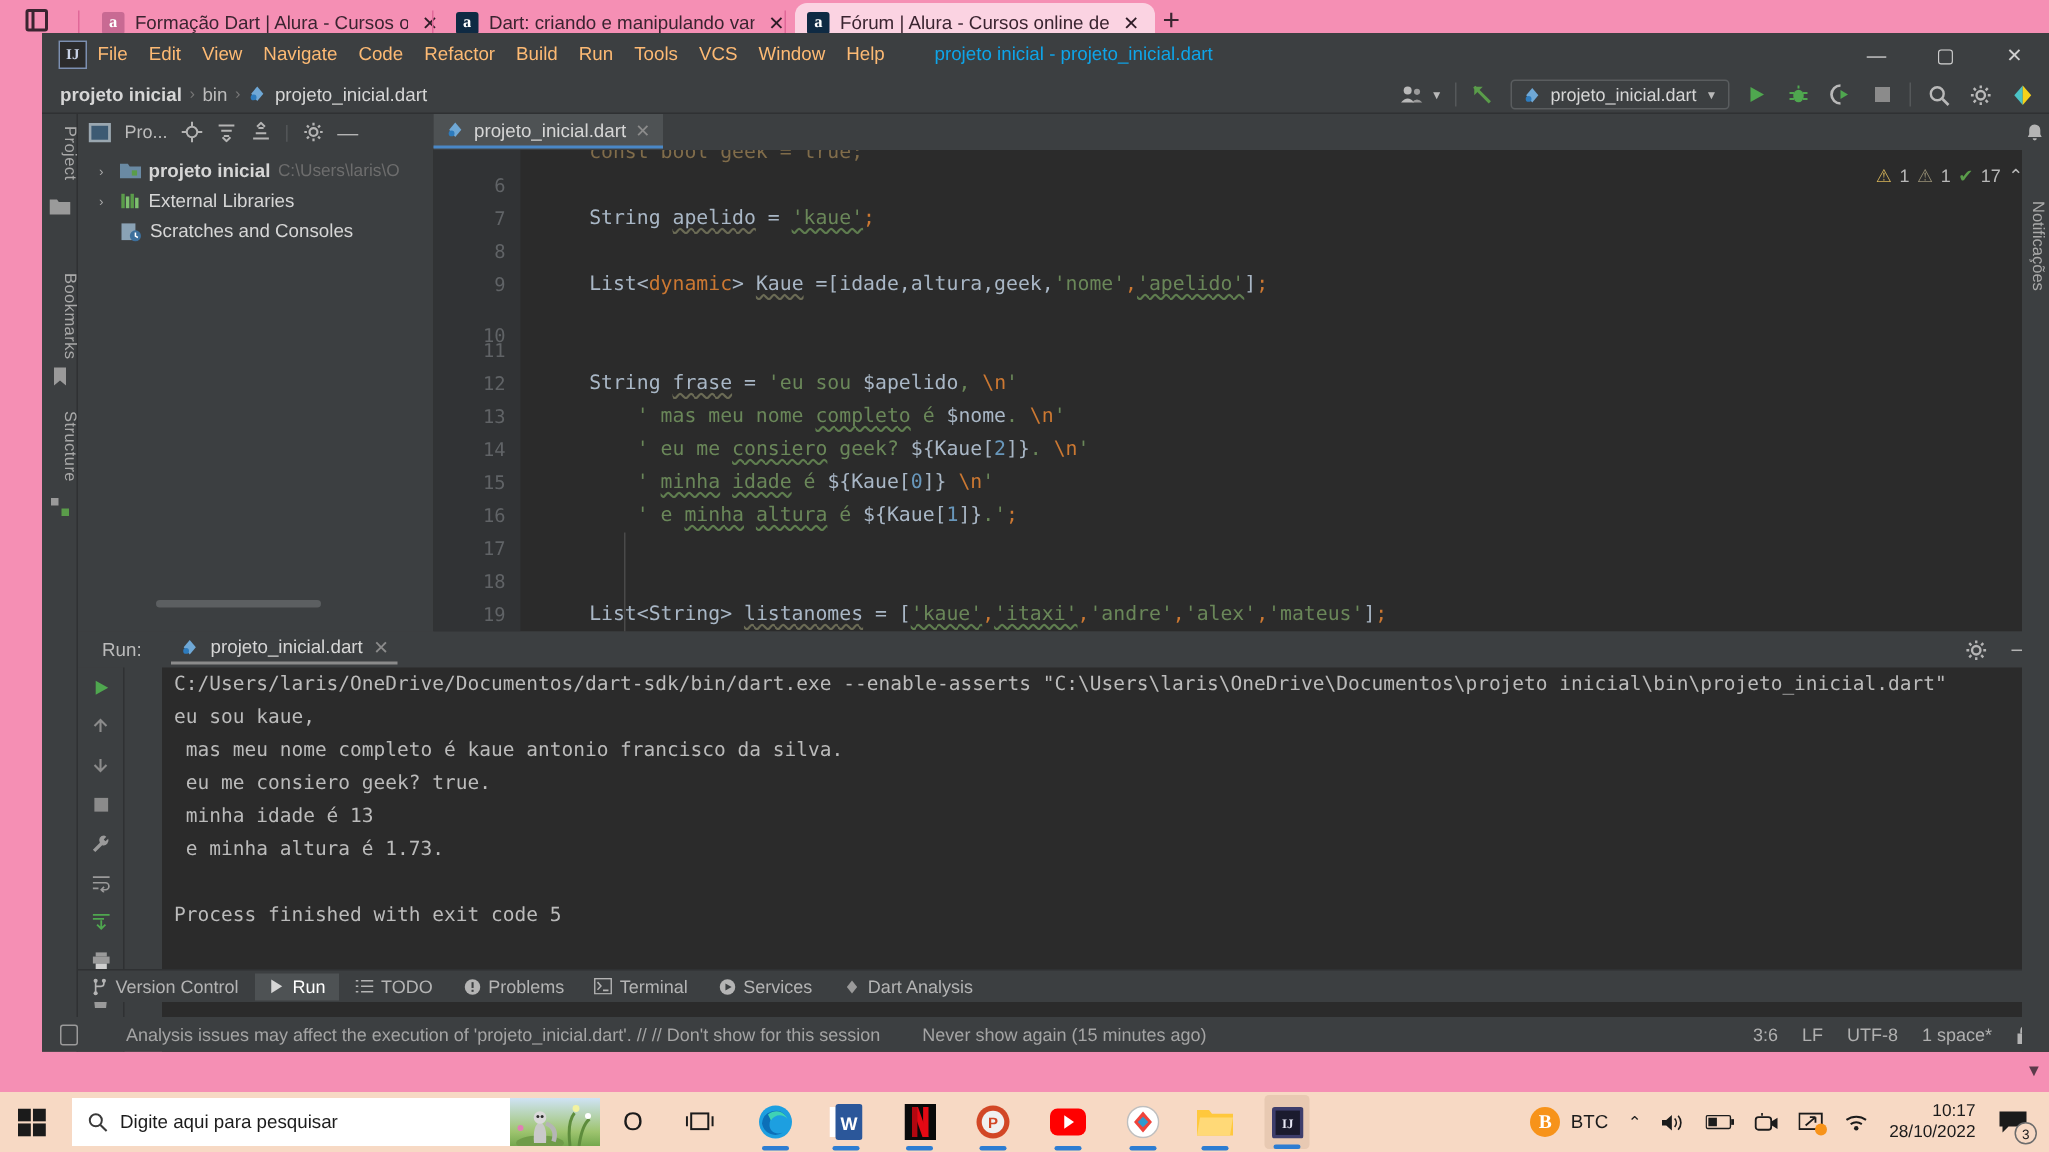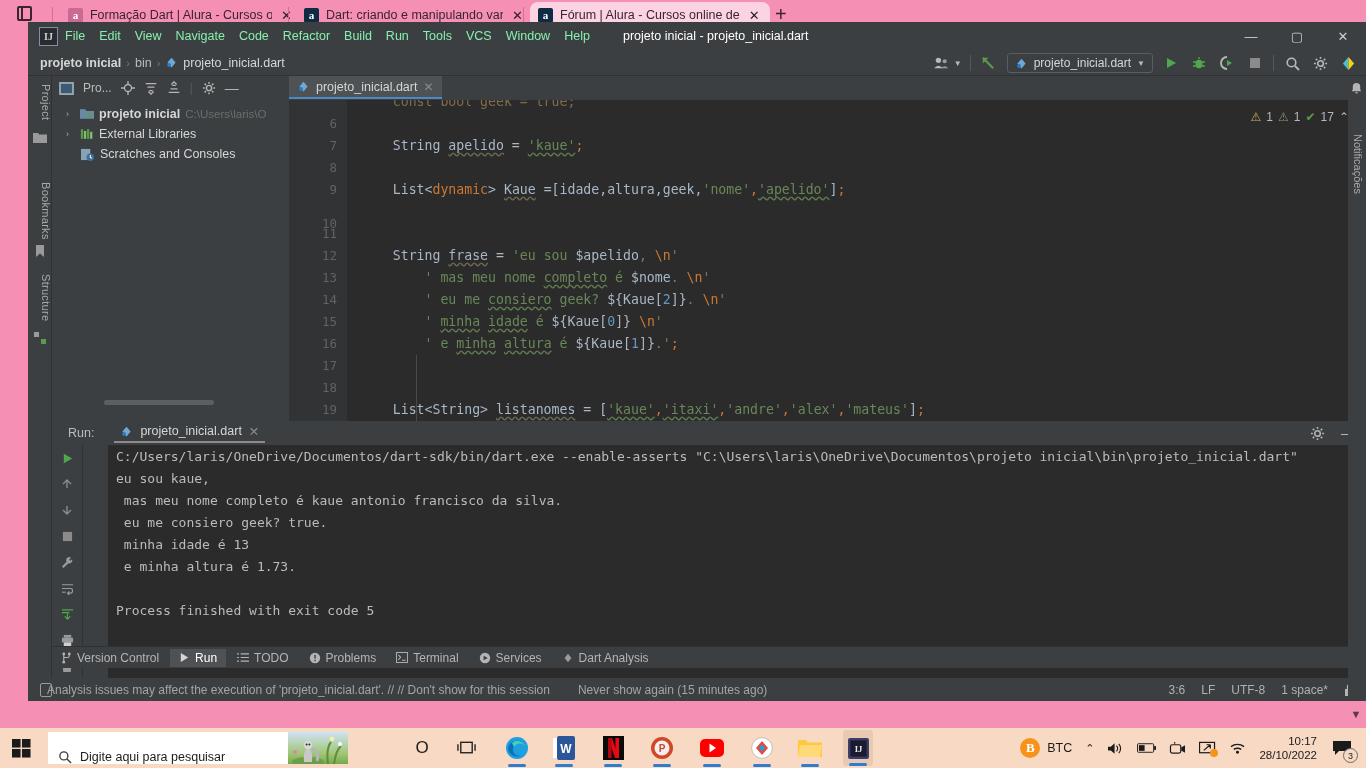--- a/index.html
+++ b/index.html
@@ -25,22 +25,22 @@
 
   
   #ide { position:absolute; left:28px; top:22px; width:1338px; height:679px;
          background:#3c3f41; color:#bbbbbb; }
 
   
   #menubar { height:28px; background:#3c3f41; display:flex; align-items:center; position:relative; }
   #ij-logo { width:19px; height:19px; margin-left:11px; border:1px solid #7c8fb0; background:#2b2b2b;
              color:#c9d3e6; font-size:10px; font-weight:bold; display:flex; align-items:center;
              justify-content:center; font-family:"Liberation Serif",serif; }
-  .menu-item { padding:0 7px; font-size:12.5px; color:#86efac; line-height:28px; }
-  #window-title { position:absolute; left:595px; top:0; line-height:28px; color:#ffffff; font-size:12.5px; }
+  .menu-item { padding:0 7px; font-size:12.5px; color:#fdba74; line-height:28px; }
+  #window-title { position:absolute; left:595px; top:0; line-height:28px; color:#0ea5e9; font-size:12.5px; }
   #winctl { position:absolute; right:0; top:0; height:28px; display:flex; }
   #winctl div { width:46px; height:28px; display:flex; align-items:center; justify-content:center;
                 color:#cfcfcf; font-size:13px; }
 
   
   #navbar { height:26px; background:#3c3f41; display:flex; align-items:center; position:relative;
             border-bottom:1px solid #2f3133; }
   #crumbs { display:flex; align-items:center; gap:5px; margin-left:12px; font-size:12.5px; }
   #crumbs .b1 { color:#d6d6d6; font-weight:bold; }
   #crumbs .sep { color:#777; font-size:11px; }
@@ -121,38 +121,38 @@
 
   
   #toolbar-bottom { position:absolute; left:24px; bottom:33px; width:1314px; height:22px;
                     background:#3c3f41; display:flex; align-items:center; gap:2px; border-top:1px solid #2f3133;}
   .twbtn { display:flex; align-items:center; gap:5px; padding:2px 9px; color:#b4b4b4; font-size:12px; }
   .twbtn.active { background:#4e5254; color:#ffffff; }
 
   
   #statusbar { position:absolute; left:0; bottom:0; width:1338px; height:23px; background:#3c3f41;
                display:flex; align-items:center; font-size:12px; color:#a4a4a4; }
-  #status-msg { margin-left:19px; }
+  #status-msg { margin-left:56px; }
   #status-never { margin-left:28px; color:#a4a4a4; }
   #status-right { position:absolute; right:10px; display:flex; align-items:center; gap:16px; color:#b0b0b0; }
   #statusbar-lefticon { position:absolute; left:12px; width:12px; height:14px; border:1px solid #9a9a9a; border-radius:2px;}
 
   
   #notifstrip { position:absolute; right:0; top:54px; width:18px; height:625px; background:#3c3f41; }
   #notiflabel { position:absolute; right:2px; top:58px; color:#a9a9a9; font-size:11px;
                 writing-mode:vertical-rl; }
   #bell { position:absolute; right:3px; top:6px; width:13px; height:13px; }
   #scroll-arrow { position:absolute; right:3px; top:708px; width:14px; height:14px; color:#5b3a4a; font-size:11px; text-align:center;}
 
   
   #taskbar { position:absolute; left:0; bottom:0; width:1366px; height:40px; background:#f7d9c4; }
   #startbtn { position:absolute; left:8px; top:8px; width:26px; height:24px; display:flex;
               align-items:center; justify-content:center; }
-  #searchbox { position:absolute; left:48px; top:4px; width:300px; height:32px; background:#ffffff;
-               display:flex; align-items:flex-end; gap:8px; padding-left:10px; color:#1c1c1c; font-size:12.5px; }
+  #searchbox { position:absolute; left:48px; top:4px; width:352px; height:32px; background:#ffffff;
+               display:flex; align-items:center; gap:8px; padding-left:10px; color:#1c1c1c; font-size:12.5px; }
   #searchpic { position:absolute; right:0; top:0; width:60px; height:32px;
                background:linear-gradient(180deg,#cfe3f5 0%,#9ec46f 70%,#74a84d 100%); overflow:hidden; }
   .tbapp { position:absolute; top:6px; width:28px; height:28px; display:flex; align-items:center;
            justify-content:center; border-radius:3px; }
   .tbapp.sel { background:#e8c9b2; }
   .tbapp .under { position:absolute; bottom:-5px; left:5px; width:18px; height:3px; background:#2d7dd2; border-radius:2px;}
   #tray { position:absolute; right:0; top:0; height:40px; display:flex; align-items:center; gap:13px; padding-right:12px; }
   #clock { text-align:right; color:#1b1b1b; font-size:11.5px; line-height:14px; }
   #notifbadge { position:relative; width:24px; height:24px; display:flex; align-items:center; justify-content:center;}
   #notifcount { position:absolute; right:-4px; bottom:-3px; width:15px; height:15px; border-radius:50%;

